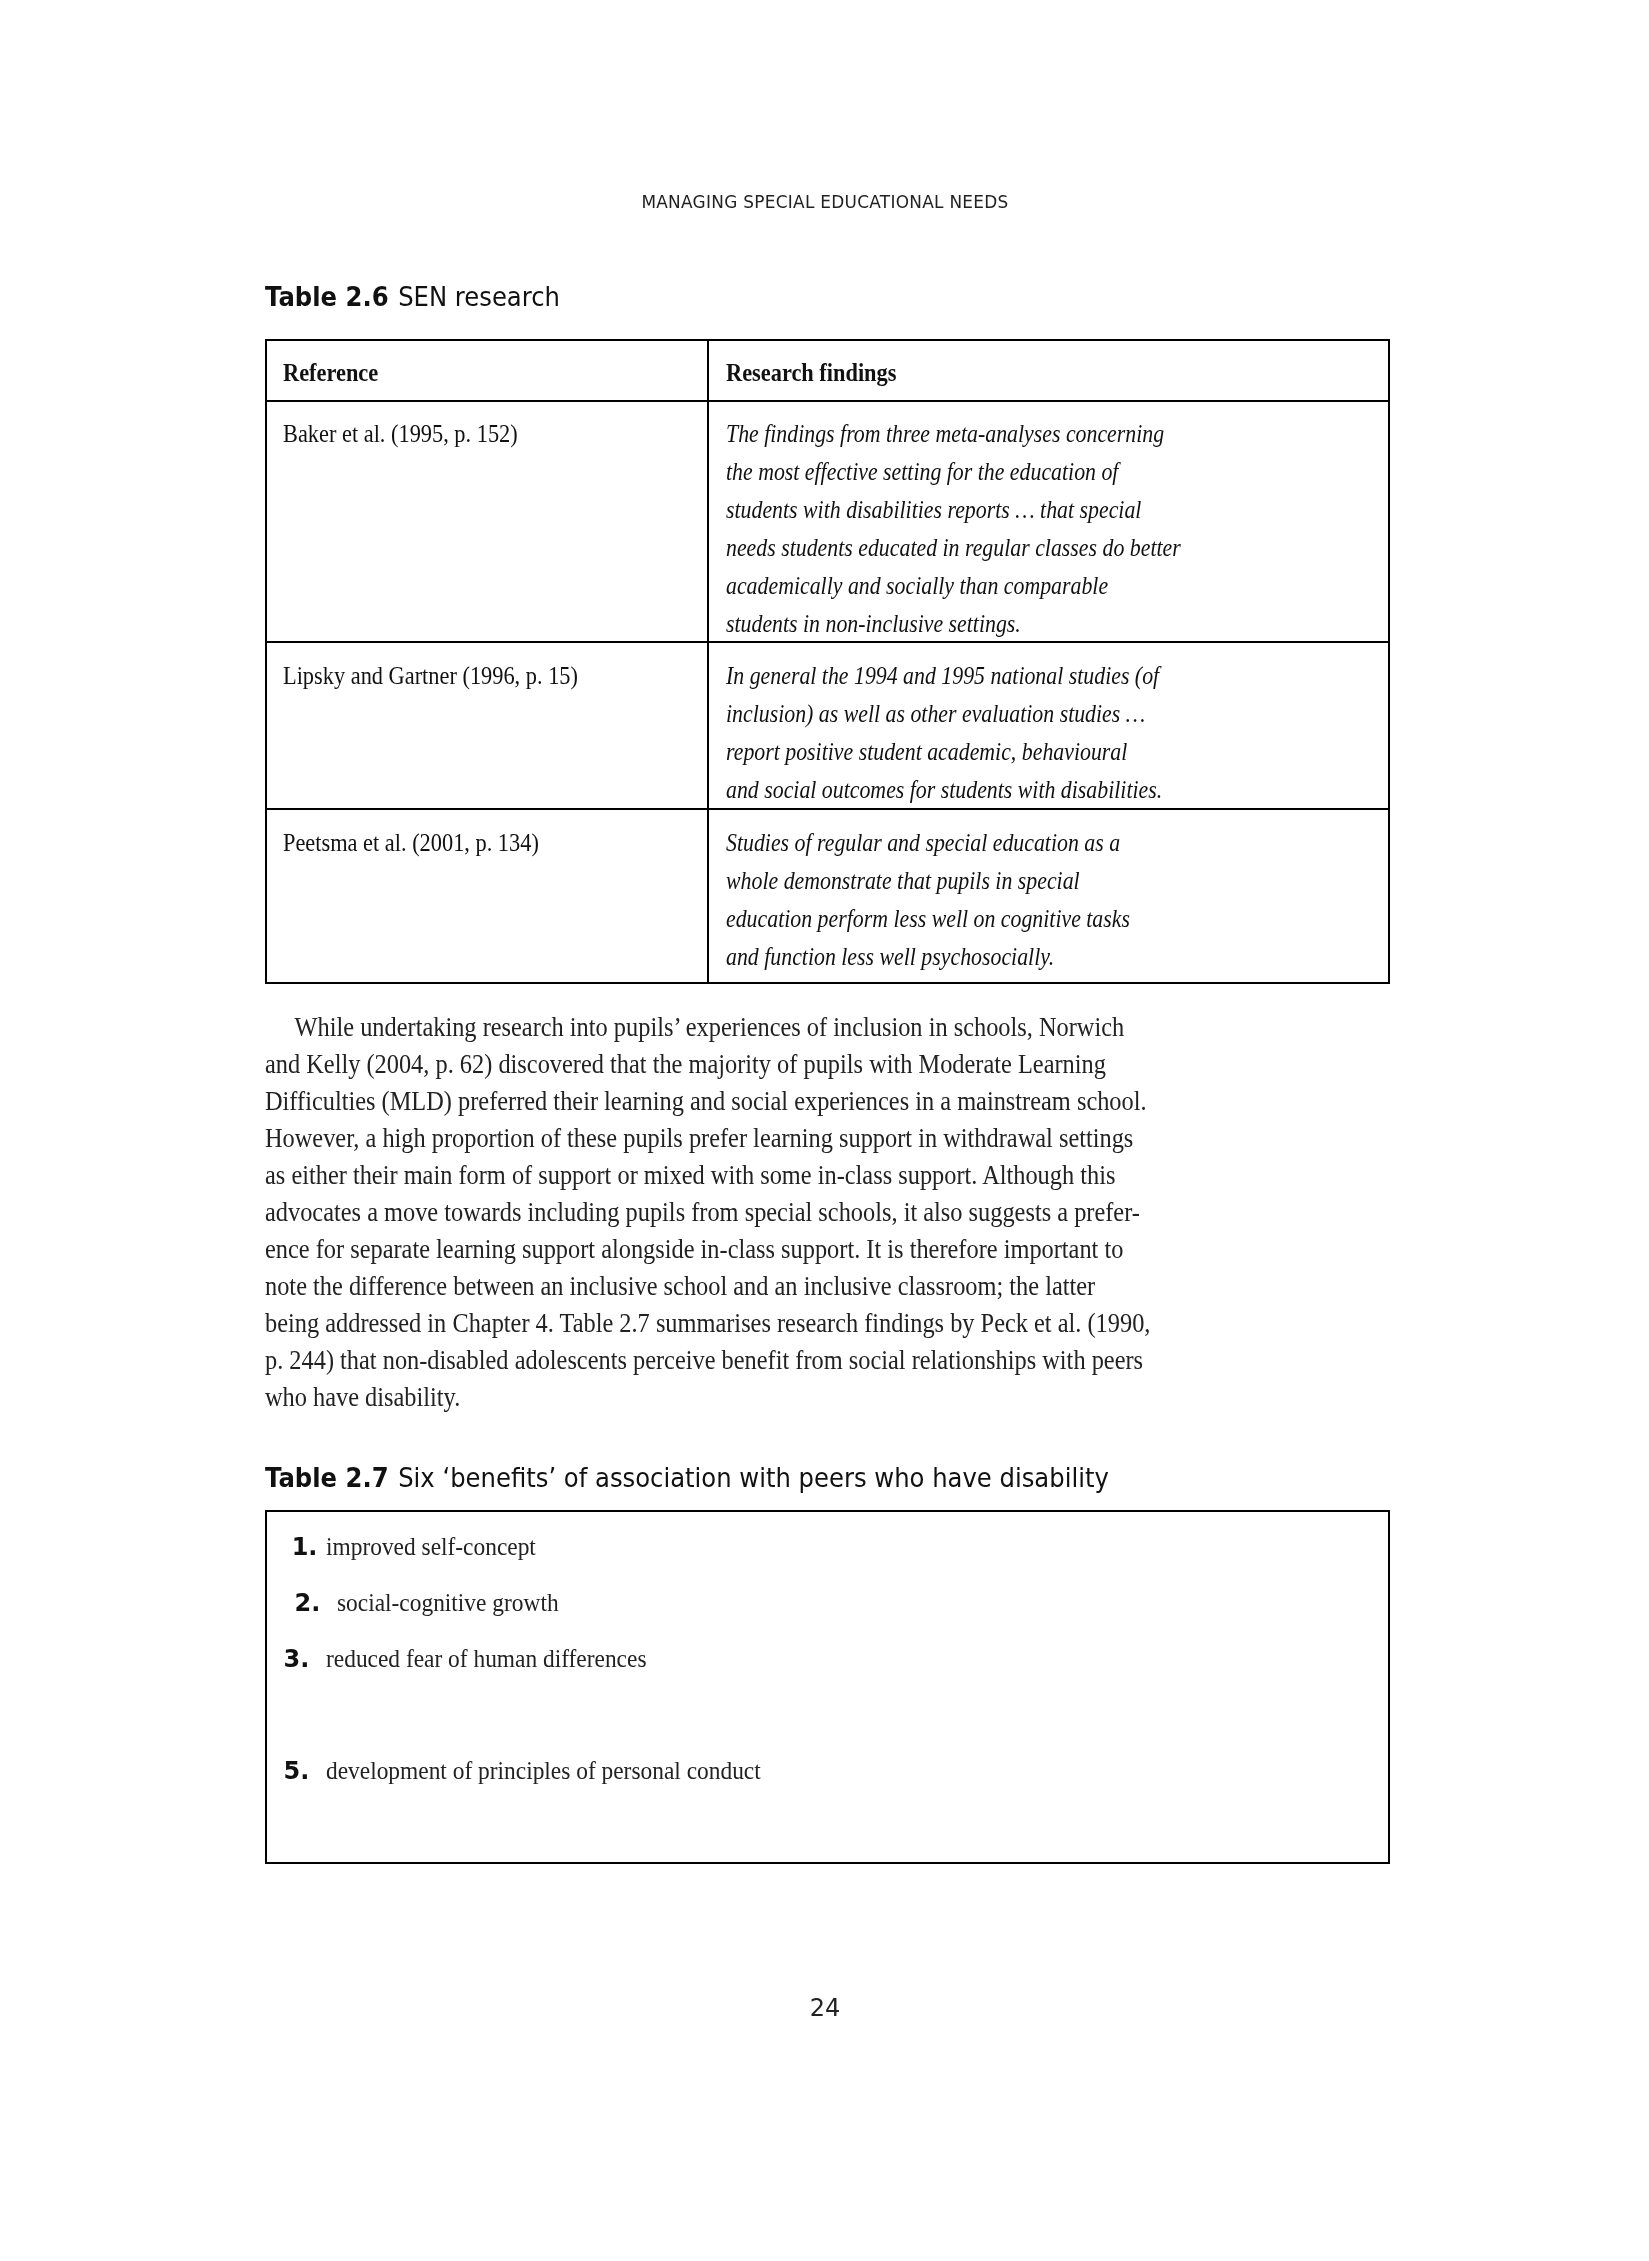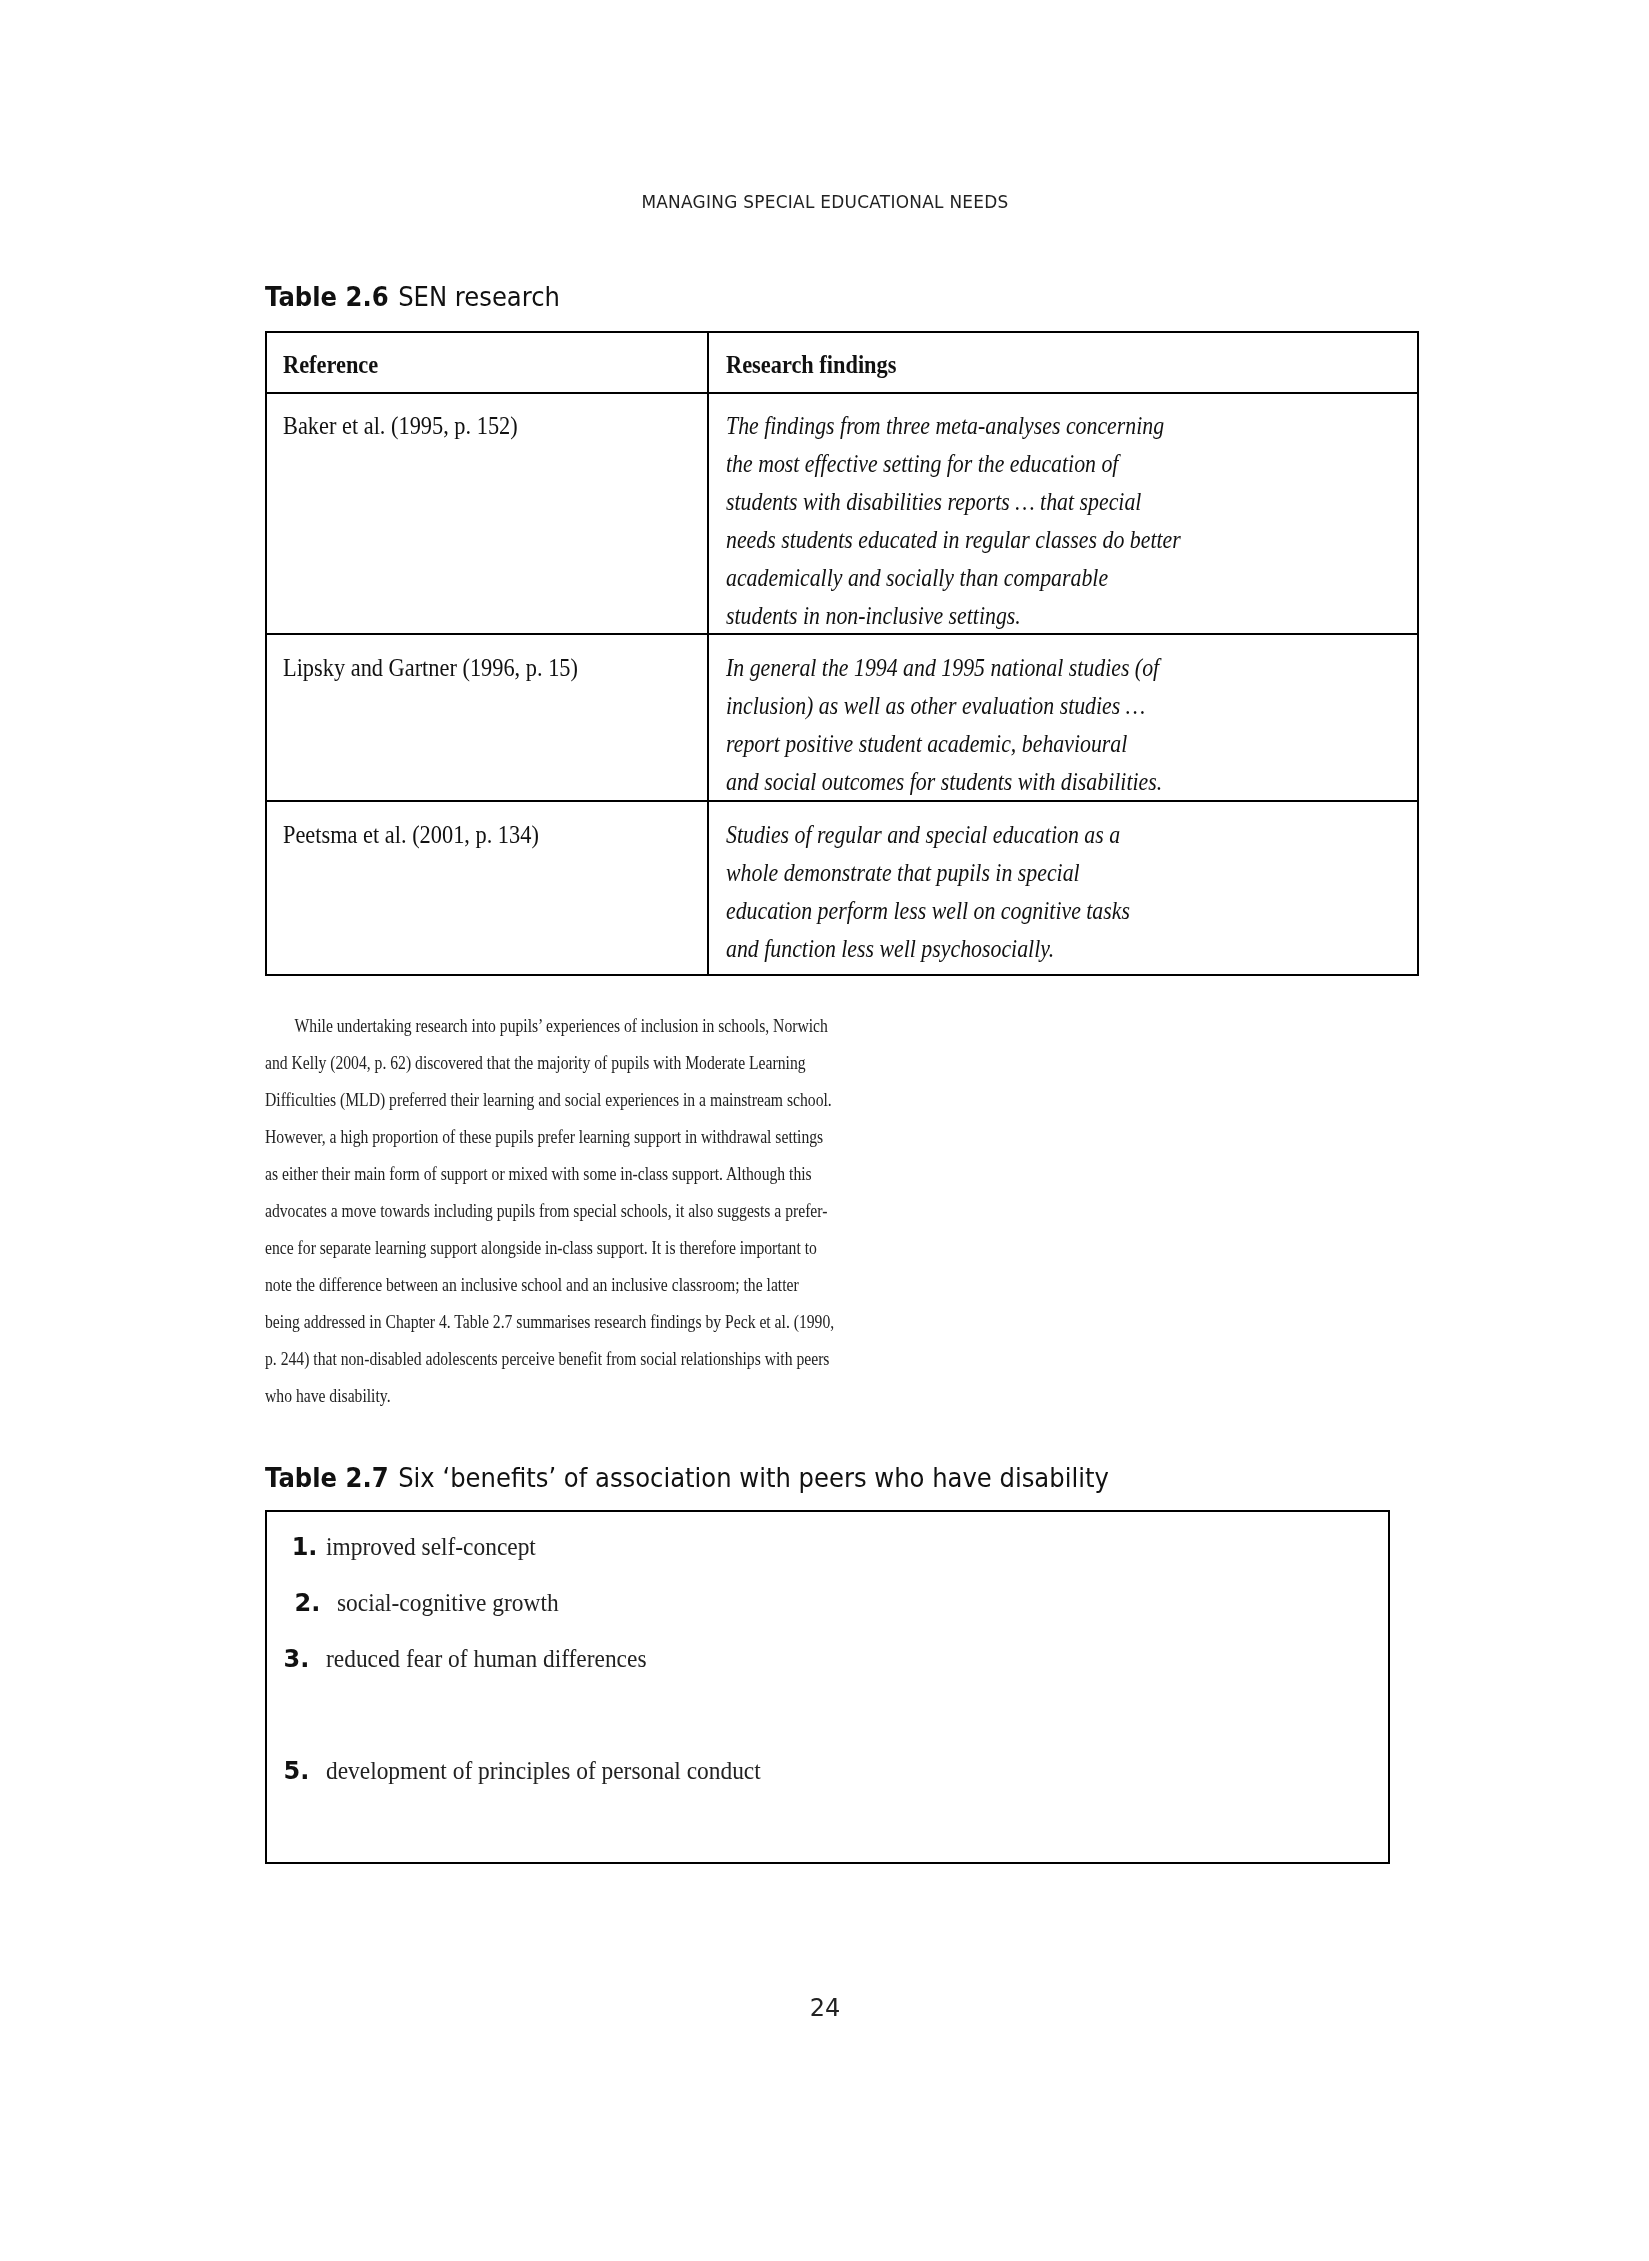--- a/index.html
+++ b/index.html
@@ -35,25 +35,24 @@
       line-height: 33px;
       color: #111;
       white-space: nowrap;
       transform: scaleX(0.9);
       transform-origin: left center;
     }
     .caption .cap-num { font-weight: bold; margin-right: 10.7px; }
 
     
     #sen-table {
-      left: 265px; top: 331px;
+      left: 265px; top: 339px;
       width: 1121px; height: 641px;
       border: 2.4px solid #000;
       box-sizing: content-box;
-      padding-left: 29px;
     }
     .col-divider {
       position: absolute;
       left: 440px; top: 0; bottom: 0;
       width: 1.8px; background: #000;
     }
     .row-divider {
       position: absolute;
       left: 0; right: 0; height: 1.8px; background: #000;
     }
@@ -69,21 +68,21 @@
     .cell .ln { display: block; }
     .ref-cell { left: 16px; }
     .find-cell { left: 459px; }
     .narrow { transform: scaleX(0.86); transform-origin: left top; }
     .narrow-i { transform: scaleX(0.84); transform-origin: left top; }
 
     
     #body-paragraph {
       left: 265px; top: 1008px;
       width: 1123px;
-      font-size: 18px;
+      font-size: 28px;
       line-height: 37px;
       color: #222;
     }
     #body-paragraph .ln {
       display: block;
       white-space: nowrap;
       transform: scaleX(0.87);
       transform-origin: left top;
     }
     #body-paragraph .ln.indent { padding-left: 34px; }

